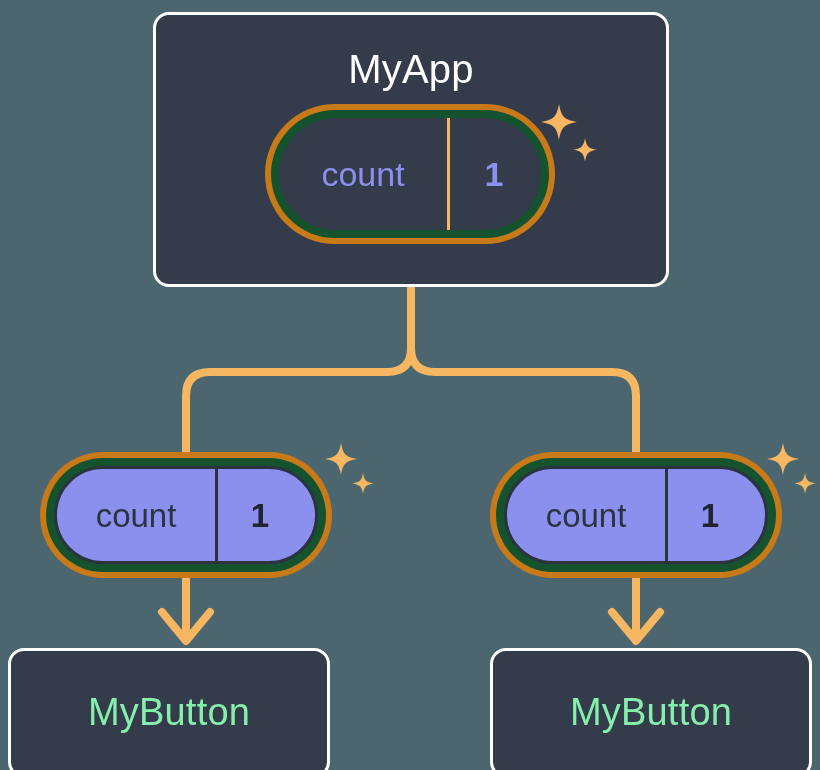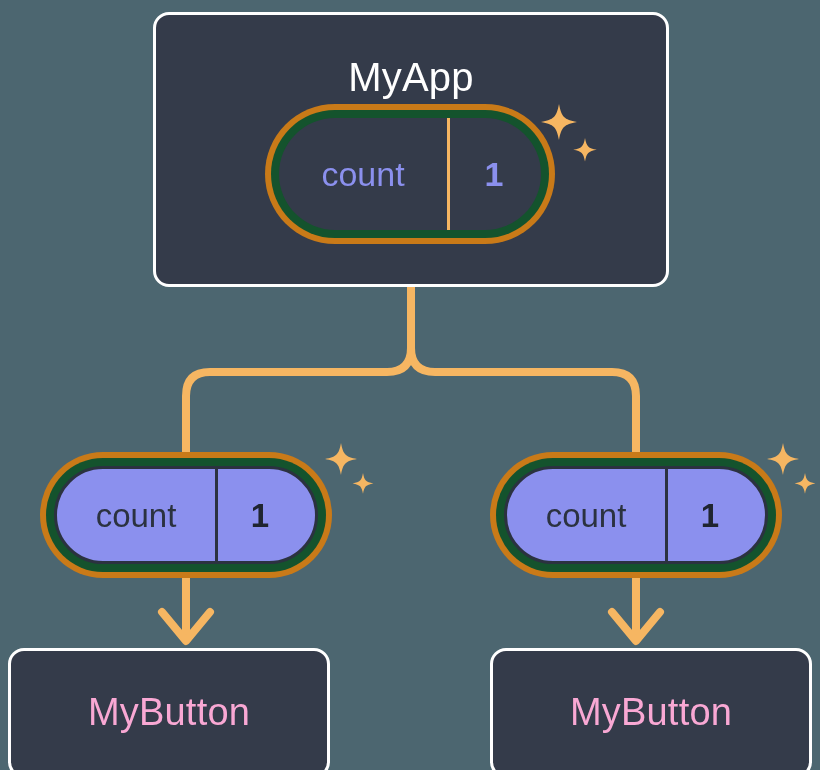--- a/index.html
+++ b/index.html
@@ -46,21 +46,21 @@
     left: 153px;
     top: 12px;
     width: 516px;
     height: 275px;
   }
 
   .card-title {
     position: absolute;
     left: 0;
     right: 0;
-    top: 42px;
+    top: 34px;
     text-align: center;
     color: #ffffff;
     font-size: 40px;
     font-weight: 400;
     letter-spacing: 0.2px;
     line-height: 1;
   }
 
   .btn-card {
     position: absolute;
@@ -70,21 +70,21 @@
     border: 3px solid #ffffff;
     border-radius: 16px;
     display: flex;
     align-items: center;
     justify-content: center;
   }
   #card-btn-left  { left: 8px;   top: 648px; width: 322px; height: 130px; }
   #card-btn-right { left: 490px; top: 648px; width: 322px; height: 130px; }
 
   .btn-label {
-    color: #f9a8d4;
+    color: #86efac;
     font-size: 38px;
     font-weight: 400;
     letter-spacing: 0.2px;
     line-height: 1;
     margin-top: -2px;
   }
 
   
   .pill {
     position: absolute;

